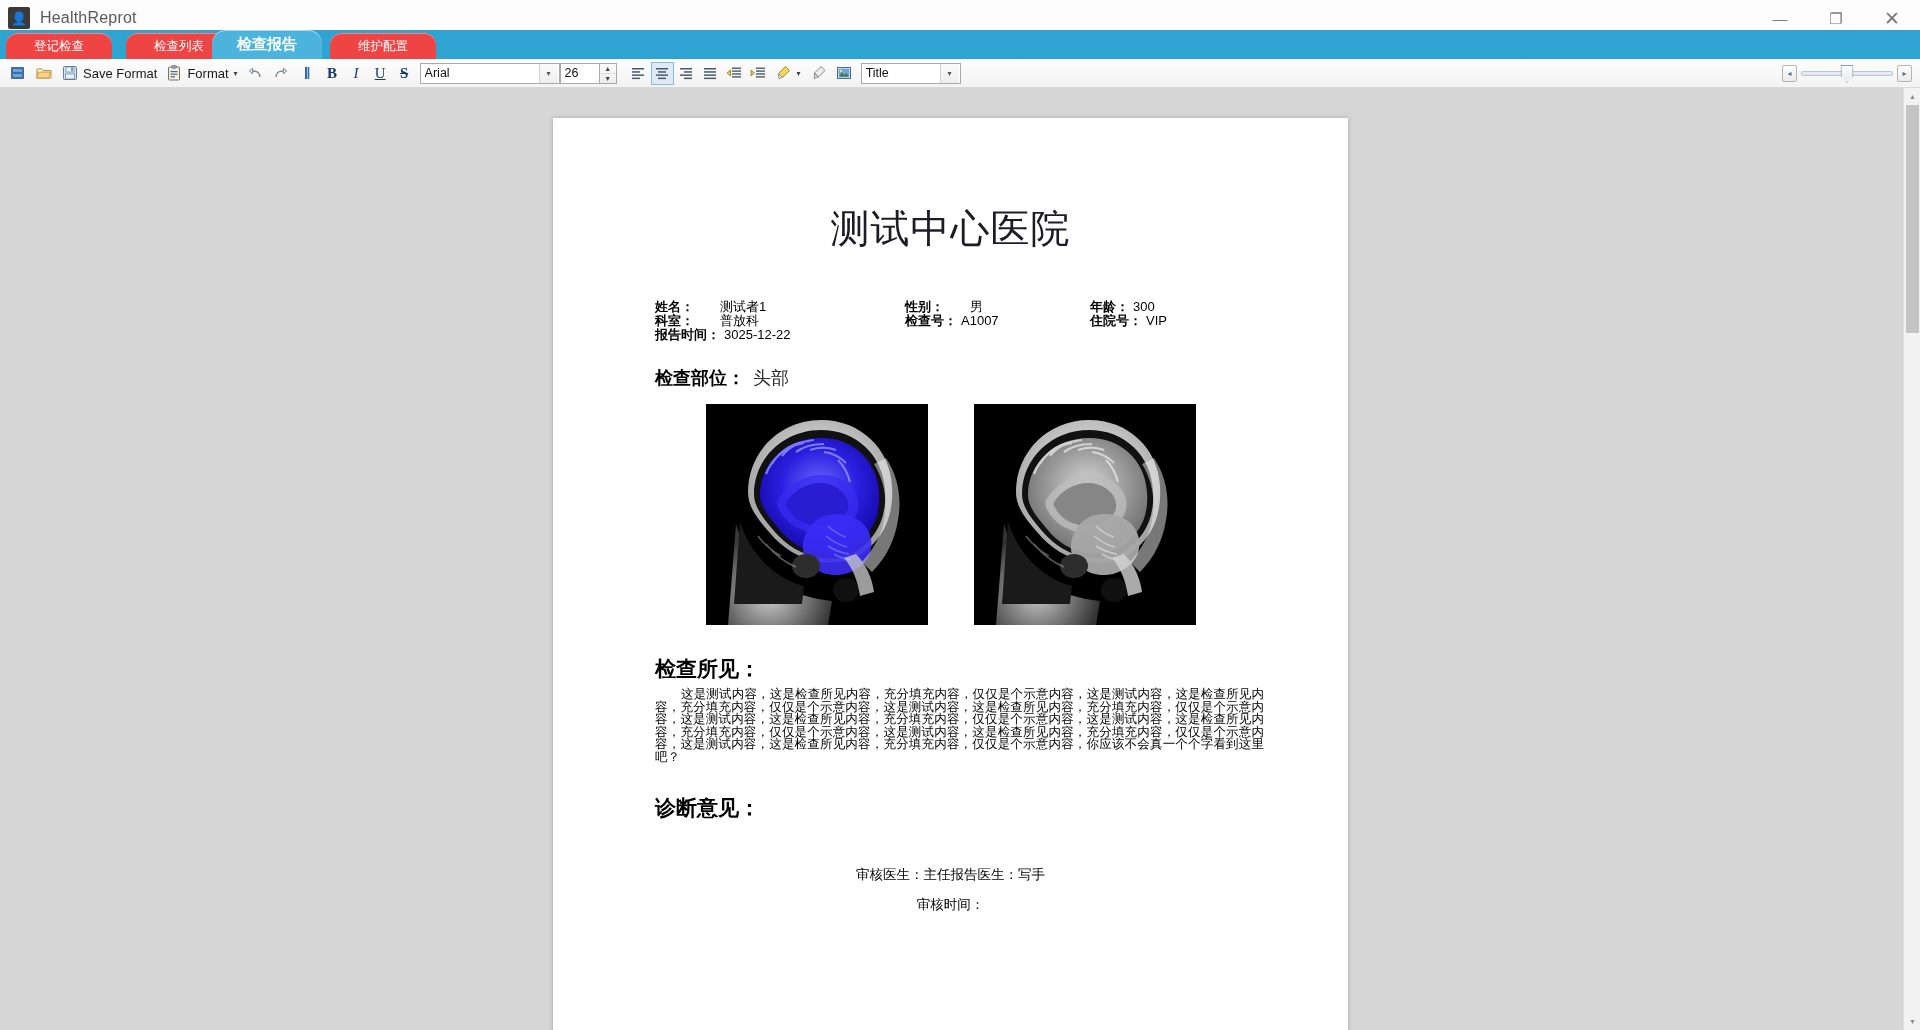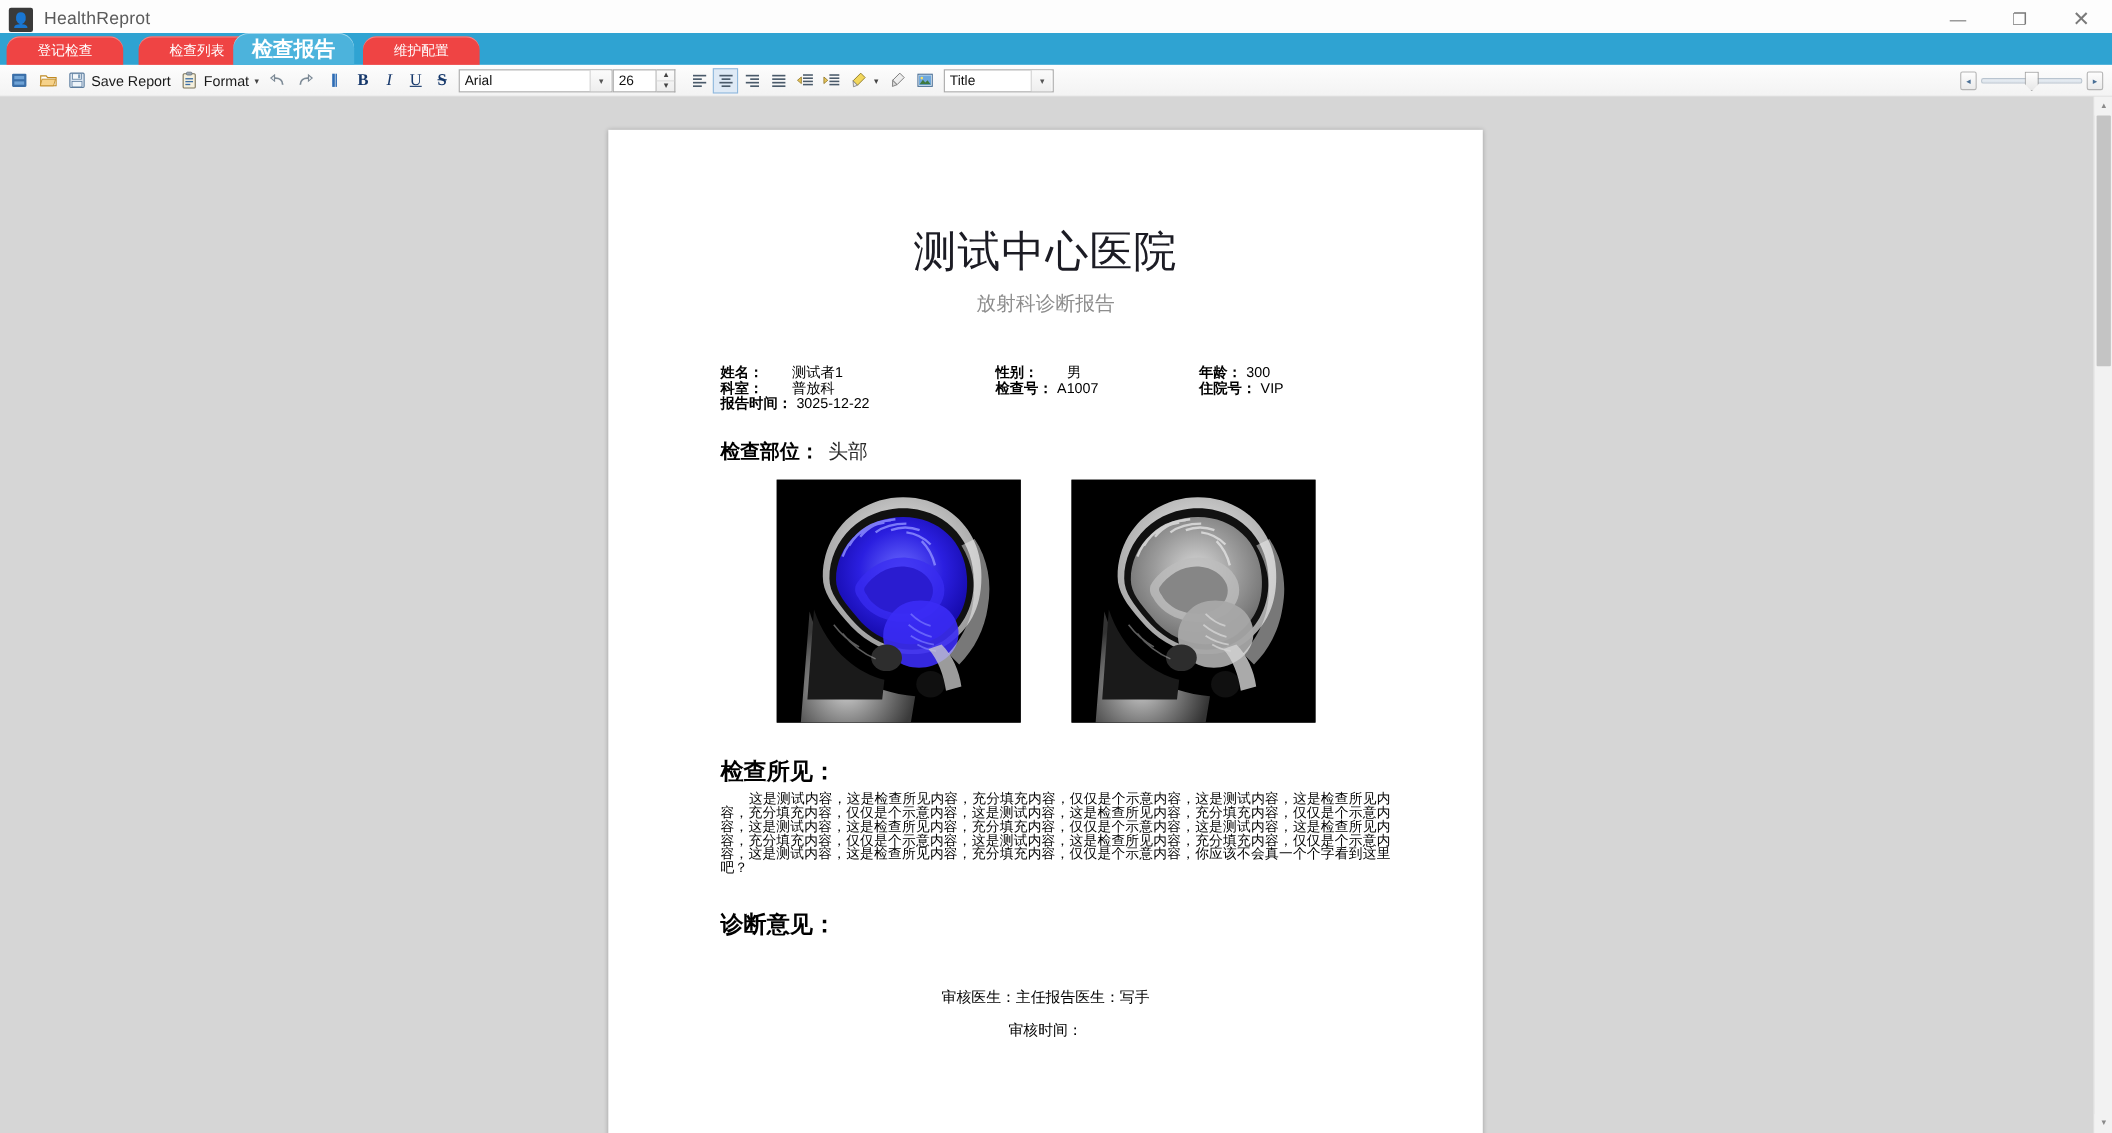--- a/index.html
+++ b/index.html
@@ -45,21 +45,21 @@
   .tab {
     position: absolute; bottom: 0; height: 26px;
     background: #ef4444;
     border-radius: 12px 12px 0 0;
     color: #ffffff; font-size: 12.5px;
     display: flex; align-items: center; justify-content: center;
     box-shadow: inset 0 1px 0 rgba(255,255,255,.35);
   }
   .tab.active {
     background: #4cb3dc; height: 29px;
-    font-size: 19px; font-weight: bold;
+    font-size: 15px; font-weight: bold;
     border-radius: 14px 14px 0 0;
     z-index: 3;
     box-shadow: inset 0 1px 0 rgba(255,255,255,.5);
   }
   .tab0 { left: 6px;   width: 106px; }
   .tab1 { left: 126px; width: 106px; }
   .tab2 { left: 212px; width: 110px; }
   .tab3 { left: 330px; width: 106px; }
 
   
@@ -287,21 +287,21 @@
     </svg>
   </div>
 
   <div class="tb-item">
     <svg class="tb-ico" viewBox="0 0 18 18">
       <rect x="2.5" y="2.5" width="13" height="13" rx="1" fill="#d8e3ef" stroke="#5c7d9e"></rect>
       <rect x="5" y="3" width="8" height="5" fill="#f4f8fb" stroke="#5c7d9e" stroke-width=".7"></rect>
       <rect x="10" y="3.6" width="2" height="3.6" fill="#7b9bb9"></rect>
       <rect x="4.5" y="10" width="9" height="5" fill="#eef4f9" stroke="#5c7d9e" stroke-width=".7"></rect>
     </svg>
-    <span class="tb-label">Save Report</span>
+    <span class="tb-label">Save Format</span>
   </div>
 
   <div class="tb-item">
     <svg class="tb-ico" viewBox="0 0 18 18">
       <rect x="3.5" y="3" width="11" height="13" rx="1" fill="#f5f0dd" stroke="#7a7359"></rect>
       <rect x="6.5" y="1.6" width="5" height="2.6" rx="1" fill="#9aa7b4" stroke="#5f6b77" stroke-width=".7"></rect>
       <rect x="5.5" y="7" width="7" height="1.2" fill="#3c6ea5"></rect>
       <rect x="5.5" y="9.6" width="7" height="1.2" fill="#3c6ea5"></rect>
       <rect x="5.5" y="12.2" width="4.5" height="1.2" fill="#3c6ea5"></rect>
     </svg>
@@ -444,21 +444,20 @@
       <div class="slider-thumb"></div>
     </div>
     <div class="slider-arrow">▸</div>
   </div>
 </div>
 
 <div class="docarea">
   <div class="page">
 
     <div class="rep-title">测试中心医院</div>
-    <div class="rep-sub">放射科诊断报告</div>
 
     <div class="info-grid">
       <div class="info-cell">
         <span class="ilabel">姓名：</span>
         <span class="ival pad">测试者1</span>
       </div>
       <div class="info-cell">
         <span class="ilabel">性别：</span>
         <span class="ival pad">男</span>
       </div>

